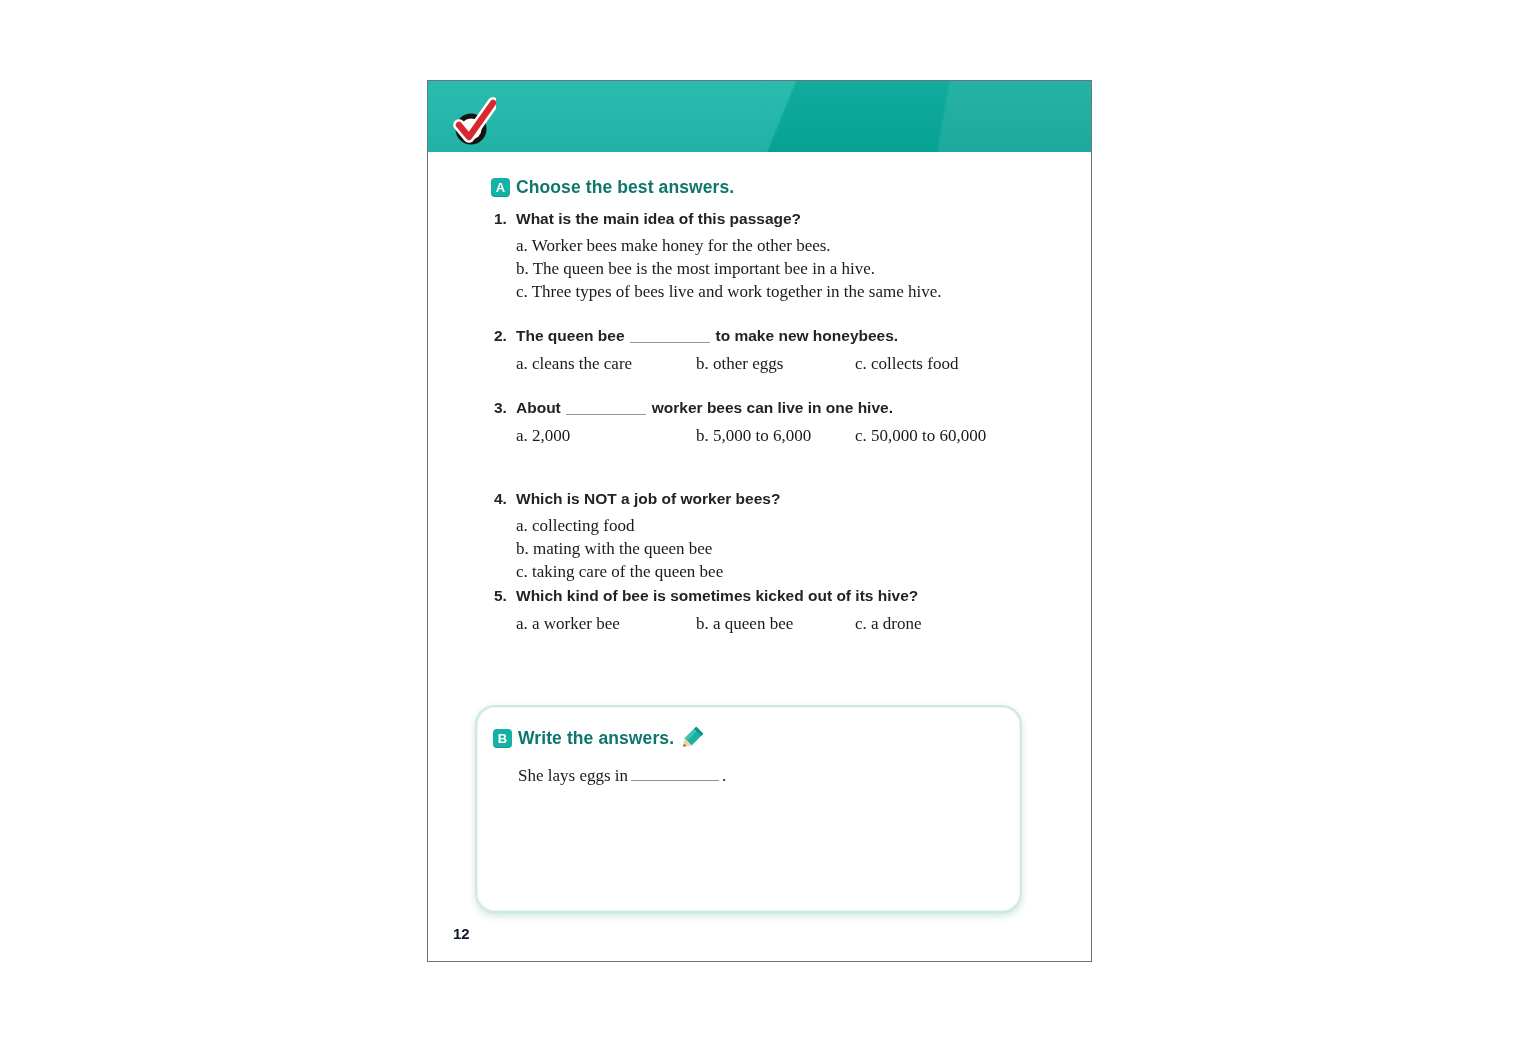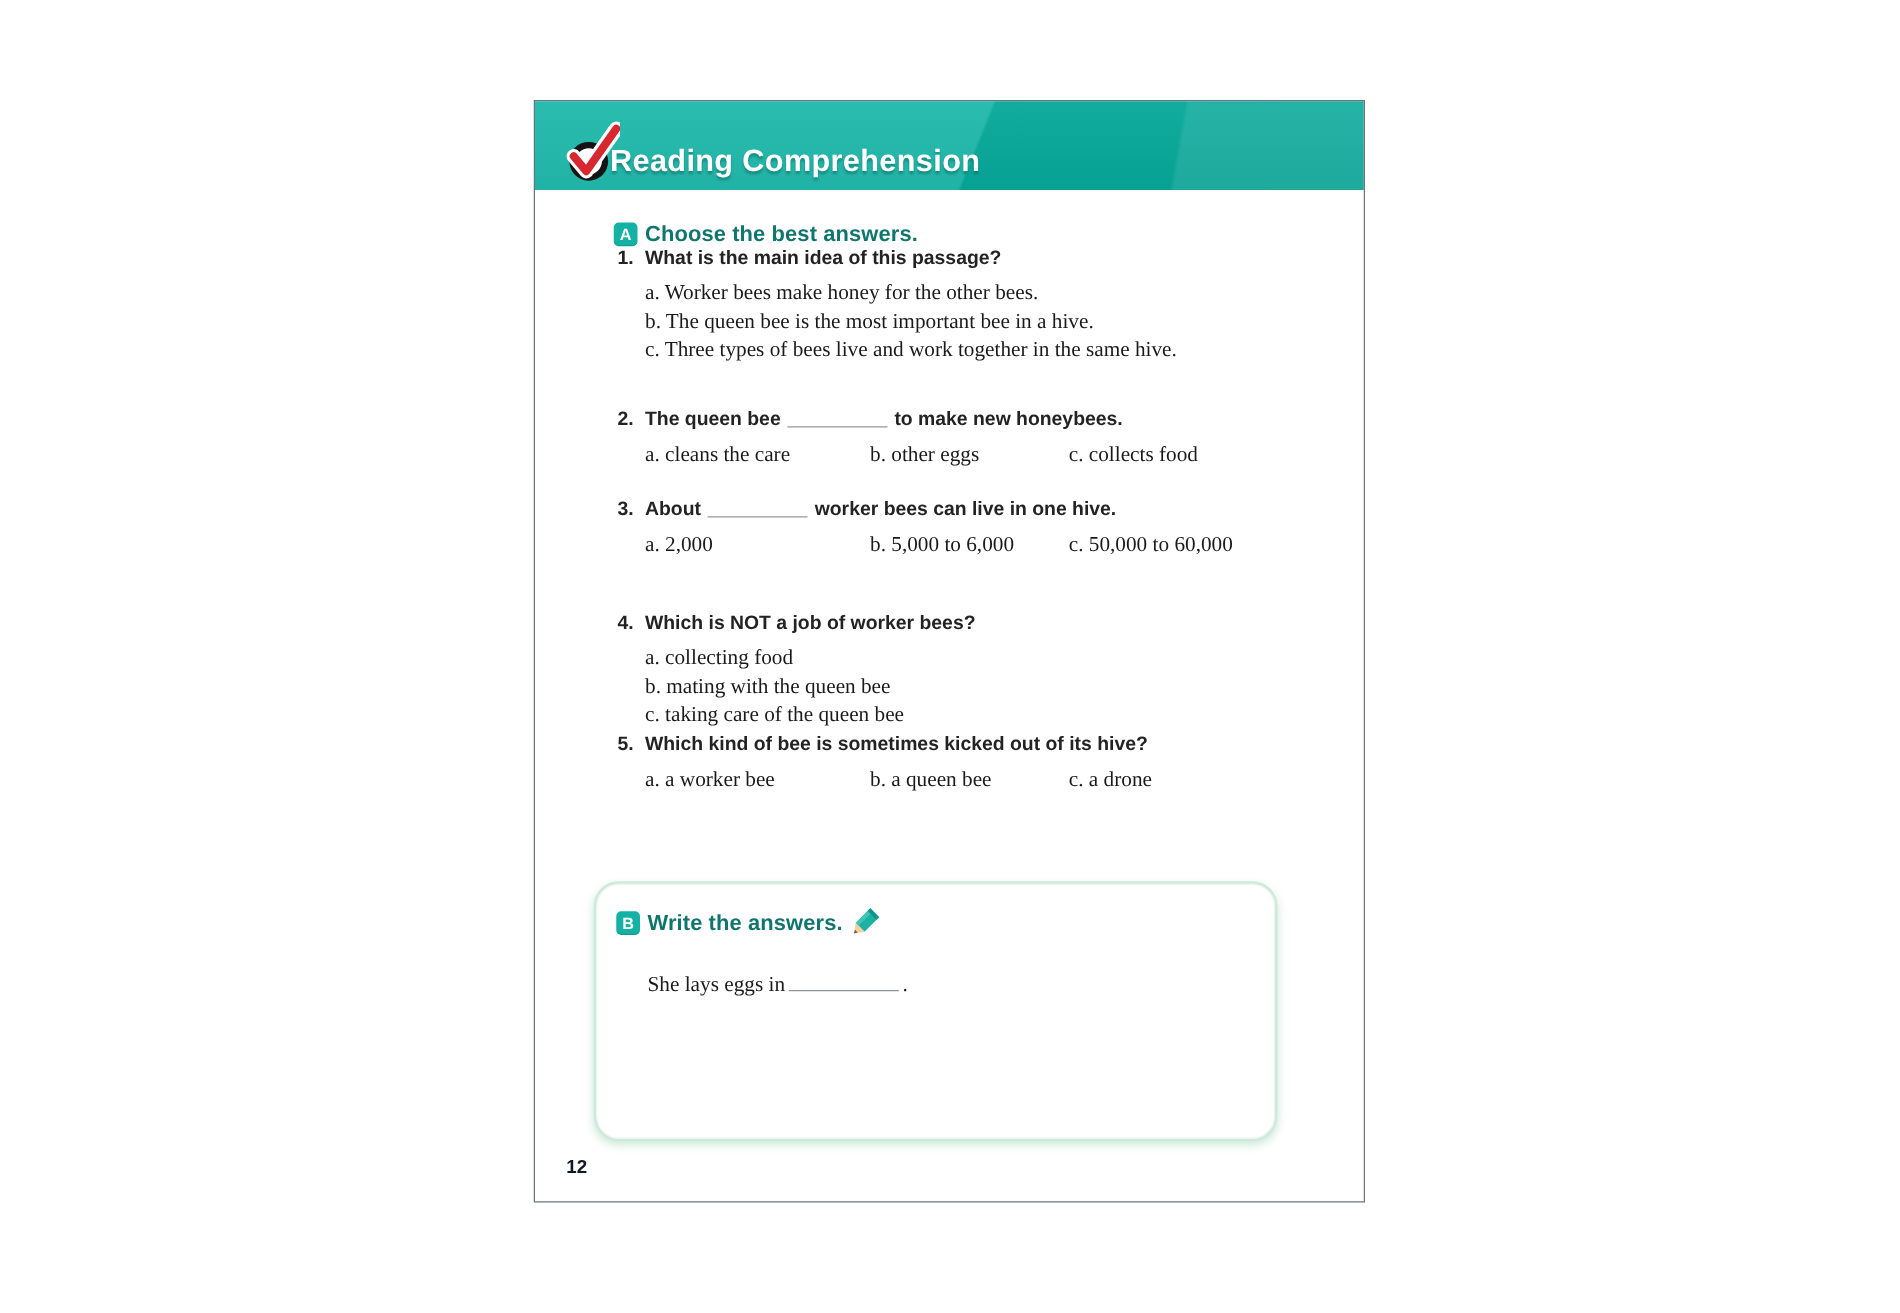--- a/index.html
+++ b/index.html
@@ -55,21 +55,21 @@
   }
   .opts-row {
     position:relative; margin-left:22px; margin-top:8px; height:22px;
     font-family:"Liberation Serif", serif; font-size:17px; color:#1a1a1a;
   }
   .opt-a { position:absolute; left:0; white-space:nowrap; }
   .opt-b { position:absolute; left:180px; white-space:nowrap; }
   .opt-c { position:absolute; left:339px; white-space:nowrap; }
 
   .answer-line {
-    margin-left:22px; margin-top:20px;
+    margin-left:22px; margin-top:8px;
     font-family:"Liberation Serif", serif; font-size:17px; color:#1a1a1a; line-height:22px;
   }
   .answer-line .blank { width:88px; margin:0 3px; border-bottom:1.5px solid #8f9499; vertical-align:0px; }
   .answer-line .blank.b2 { width:85px; }
 
   
   .b-box {
     position:absolute; left:47px; top:624px; width:547px; height:208px;
     background:#ffffff; border:2px solid #cfe9da; border-radius:20px;
     box-shadow:0 3px 7px rgba(145,205,170,0.45), inset 0 0 0 1px #eaf6f0;
@@ -84,29 +84,28 @@
 <div class="canvas">
   <div class="page">
 
     <div class="header">
       <svg class="hdr-icon" viewBox="0 0 44 50">
         <circle cx="19" cy="33" r="15.5" fill="#141414"></circle>
         <circle cx="19" cy="33" r="10.5" fill="#ffffff"></circle>
         <polyline points="7,29 17,41 41,7" fill="none" stroke="#ffffff" stroke-width="11.5" stroke-linecap="round" stroke-linejoin="round"></polyline>
         <polyline points="7,29 17,41 41,7" fill="none" stroke="#d7282f" stroke-width="6.5" stroke-linecap="round" stroke-linejoin="round"></polyline>
       </svg>
-      <div class="hdr-title">Reading Comprehension</div>
     </div>
 
     <div class="sec-head" style="left:63px; top:96px;">
       <span class="badge">A</span>
       <span class="sec-title">Choose the best answers.</span>
     </div>
 
-    <div class="q" style="top:116px;">
+    <div class="q" style="top:128px;">
       <div class="qline">
         <span class="qnum">1.</span><span>What is the main idea of this passage?</span>
       </div>
       <div class="opts-stacked">
         <div>a. Worker bees make honey for the other bees.</div>
         <div>b. The queen bee is the most important bee in a hive.</div>
         <div>c. Three types of bees live and work together in the same hive.</div>
       </div>
     </div>
 

